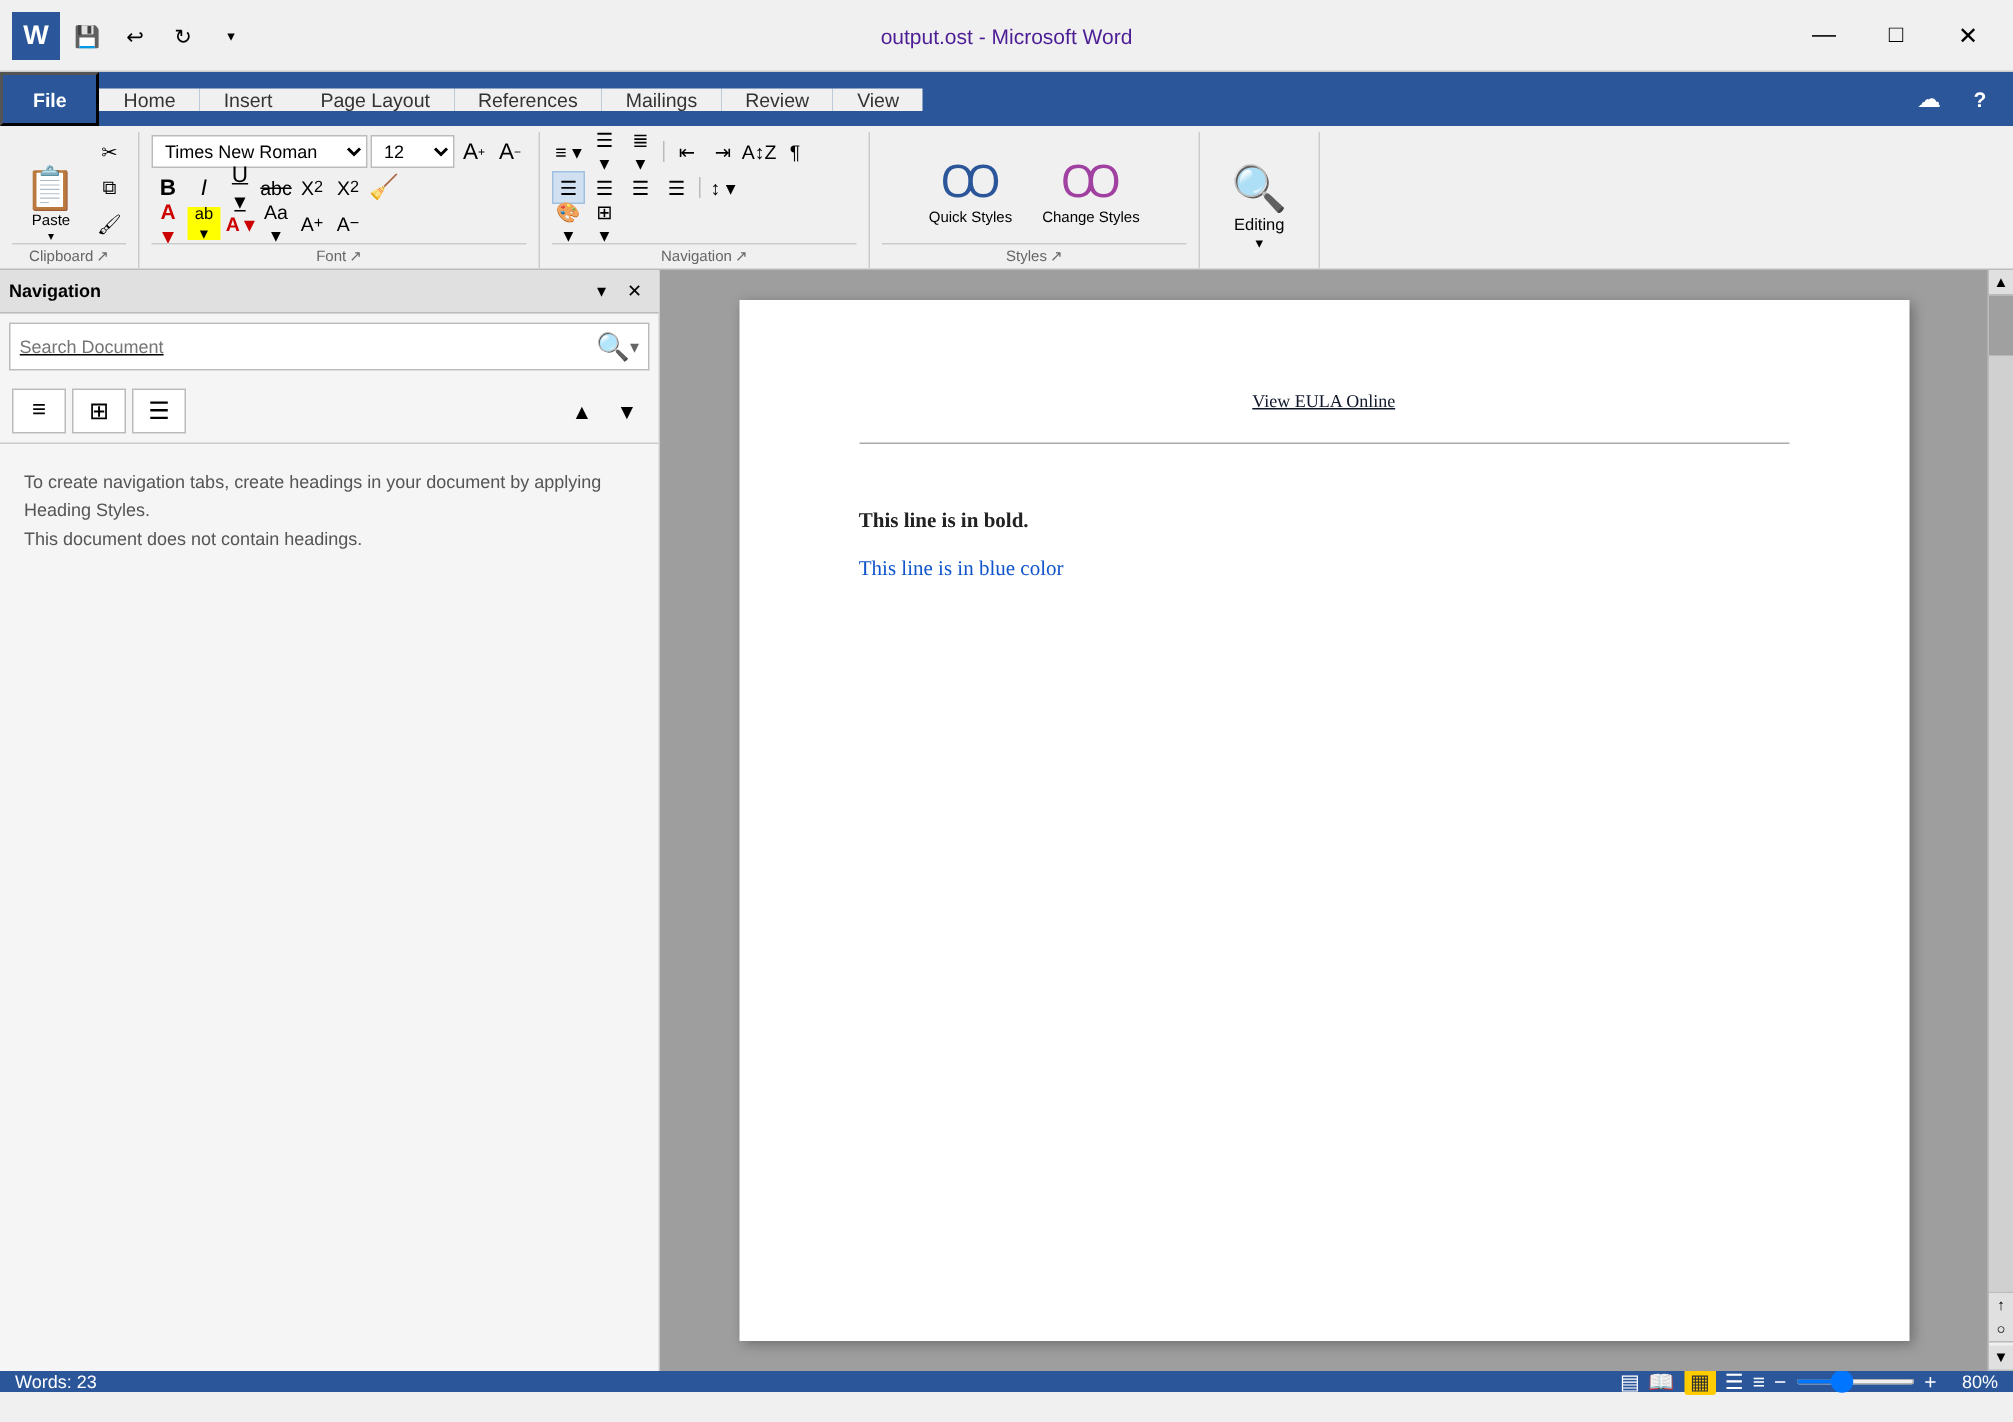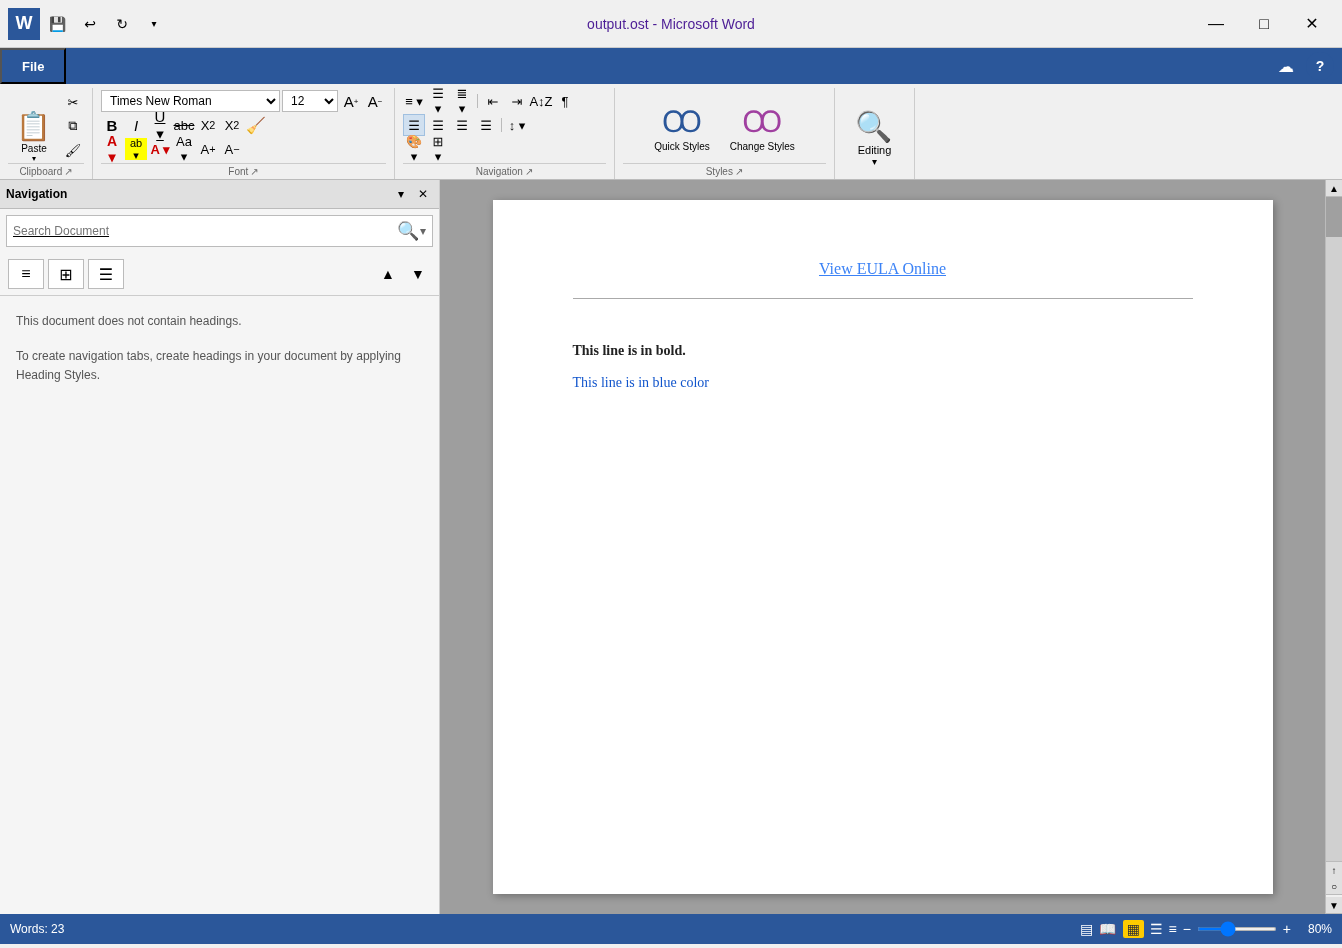--- a/index.html
+++ b/index.html
@@ -87,21 +87,21 @@
     }
     .ribbon-large-btn {
       display: flex; flex-direction: column; align-items: center; justify-content: center;
       padding: 4px 8px; border: none; background: none; cursor: pointer;
       border-radius: 2px; height: 70px; min-width: 50px;
     }
     .font-row1 { display: flex; gap: 2px; align-items: center; }
     .font-row2 { display: flex; gap: 2px; align-items: center; }
     .font-row3 { display: flex; gap: 2px; align-items: center; }
     .font-select {
-      width: 179px; height: 22px; font-size: 12px;
+      width: 144px; height: 22px; font-size: 12px;
       border: 1px solid #bbb; background: white;
       padding: 0 4px;
     }
     .size-select { width: 56px; height: 22px; font-size: 12px; border: 1px solid #bbb; background: white; padding: 0 4px; }
     .font-btn { width: 22px; height: 22px; border: 1px solid transparent; background: none; cursor: pointer; font-size: 13px; display: flex; align-items: center; justify-content: center; }
     .font-btn.bold { font-weight: bold; font-size: 15px; }
     .font-btn.italic { font-style: italic; font-size: 15px; }
     .font-btn.underline { text-decoration: underline; font-size: 15px; }
 
     
@@ -167,28 +167,28 @@
     .doc-page {
       width: 780px;
       min-height: 600px;
       background: white;
       padding: 60px 80px;
       box-shadow: 2px 2px 8px rgba(0,0,0,0.3);
       font-family: 'Times New Roman', serif;
     }
     .doc-eval-text { text-align: center; font-size: 14px; color: #222; margin-bottom: 20px; }
     .doc-link { text-align: center; margin-bottom: 20px; }
-    .doc-link a { color: #3b82f6; text-decoration: underline; font-size: 16px; }
+    .doc-link a { color: #0f172a; text-decoration: underline; font-size: 12px; }
     .doc-hr { border: none; border-top: 1px solid #aaa; margin: 10px 0 20px 0; }
     .doc-bold-line { font-weight: bold; font-size: 14px; color: #222; margin-bottom: 16px; font-family: 'Times New Roman', serif; margin-top: 44px; }
     .doc-blue-line { color: #1155cc; font-size: 14px; font-family: 'Times New Roman', serif; }
 
     
     .status-bar {
-      height: 30px;
+      height: 14px;
       background: #2b579a;
       color: white;
       display: flex;
       align-items: center;
       justify-content: space-between;
       padding: 0 10px;
       font-size: 12px;
       gap: 40px;
     }
     .status-left { display: flex; align-items: center; gap: 12px; }
@@ -228,20 +228,29 @@
   <div class="title-bar-title">output.ost - Microsoft Word</div>
   <div class="title-bar-controls">
     <button class="title-btn">—</button>
     <button class="title-btn">□</button>
     <button class="title-btn close">✕</button>
   </div>
 </div>
 
 <div class="menu-bar">
   <button class="menu-file">File</button>
+  <div class="menu-tabs">
+    <button class="menu-tab active">Home</button>
+    <button class="menu-tab">Insert</button>
+    <button class="menu-tab">Page Layout</button>
+    <button class="menu-tab">References</button>
+    <button class="menu-tab">Mailings</button>
+    <button class="menu-tab">Review</button>
+    <button class="menu-tab">View</button>
+  </div>
   <div style="margin-left:auto; display:flex; align-items:center; gap:6px; padding-right:8px;">
     <button class="tb-btn" style="color:white; background:none; border:none; font-size:16px; cursor:pointer;">☁</button>
     <button class="help-btn">?</button>
   </div>
 </div>
 
 <div class="ribbon">
 
   <div class="ribbon-group">
     <div class="ribbon-group-content">
@@ -379,22 +388,22 @@
     </div>
     <div class="nav-view-tabs">
       <button class="nav-view-btn" title="Headings">≡</button>
       <button class="nav-view-btn" title="Pages">⊞</button>
       <button class="nav-view-btn" title="Results">☰</button>
       <div style="flex:1;"></div>
       <button class="nav-nav-btn">▲</button>
       <button class="nav-nav-btn">▼</button>
     </div>
     <div class="nav-content">
+      <p>To create navigation tabs, create headings in your document by applying Heading Styles.</p>
       <p style="margin-bottom:16px;">This document does not contain headings.</p>
-      <p>To create navigation tabs, create headings in your document by applying Heading Styles.</p>
     </div>
   </div>
 
   <div class="doc-area">
     <div class="doc-page">
       <div class="doc-link">
         <a href="#">View EULA Online</a>
       </div>
       <hr class="doc-hr">
       <p class="doc-bold-line">This line is in bold.</p>

